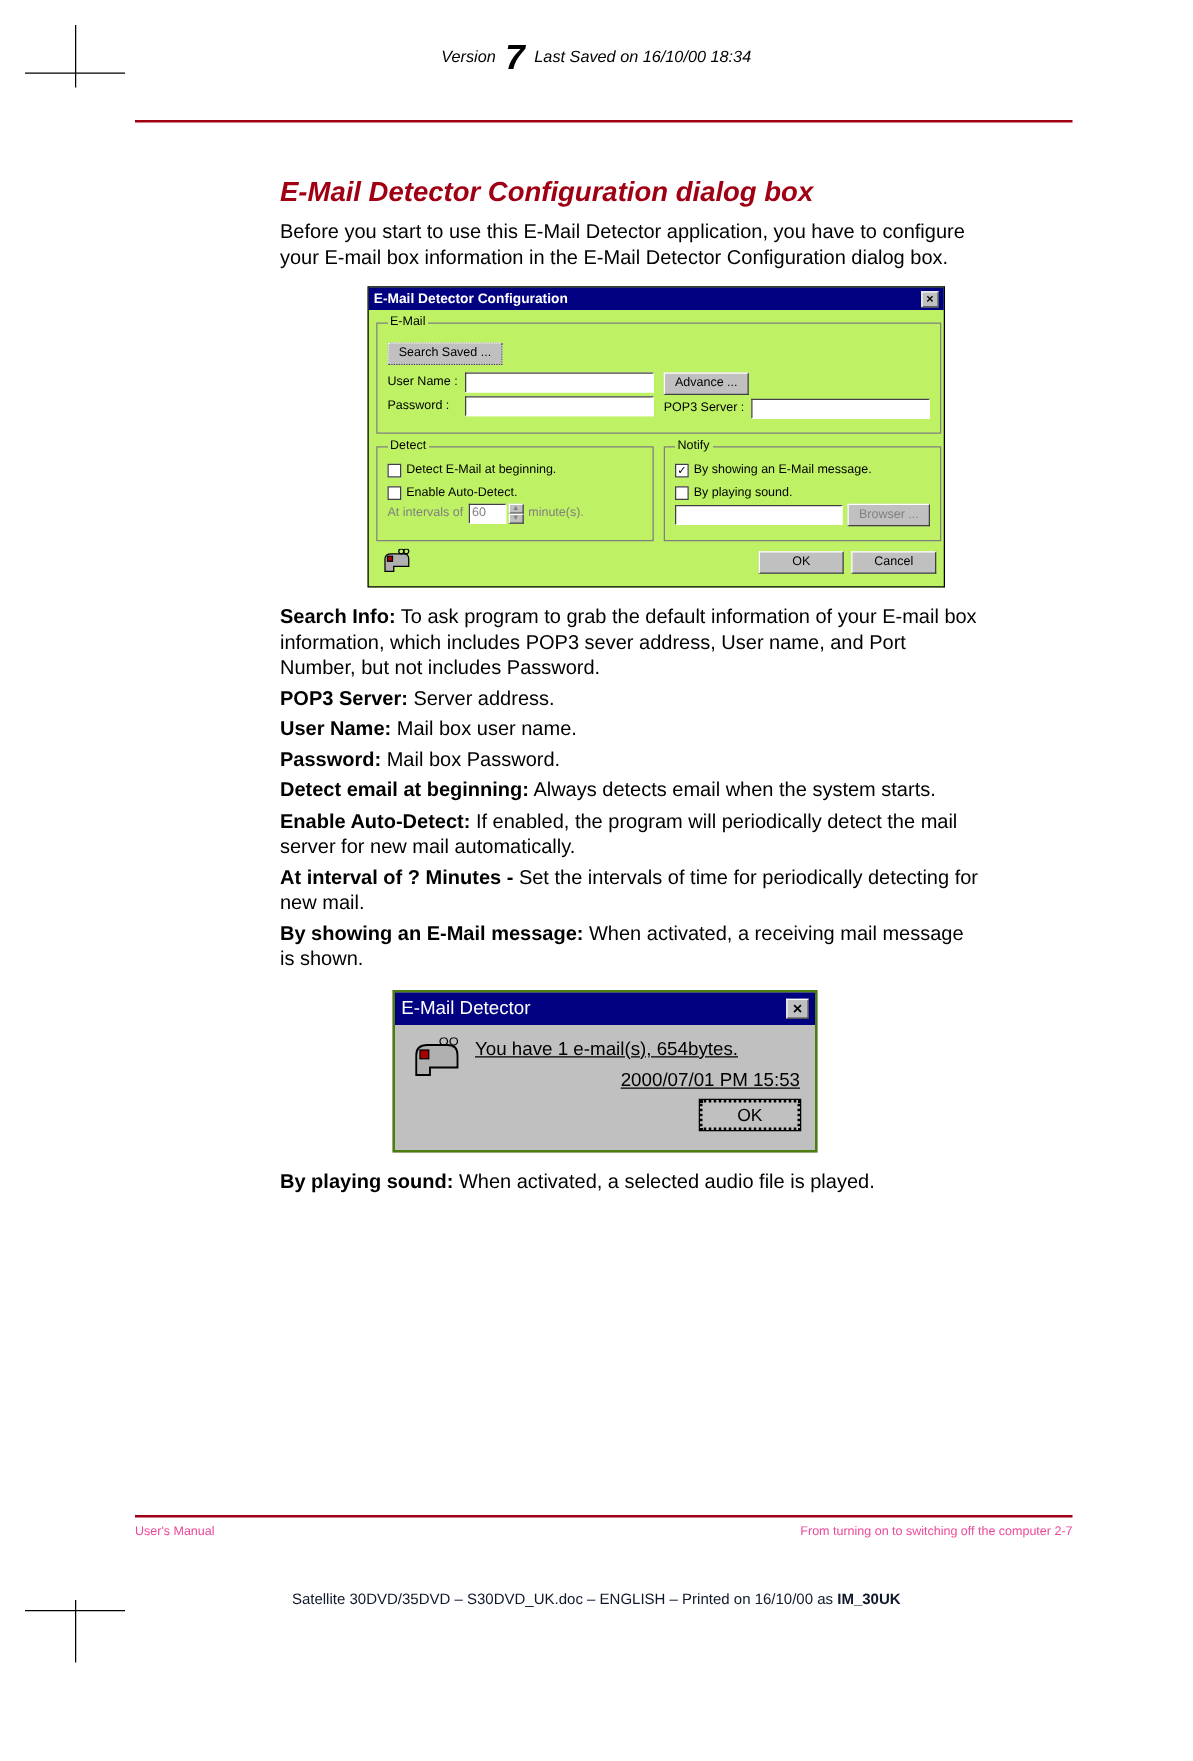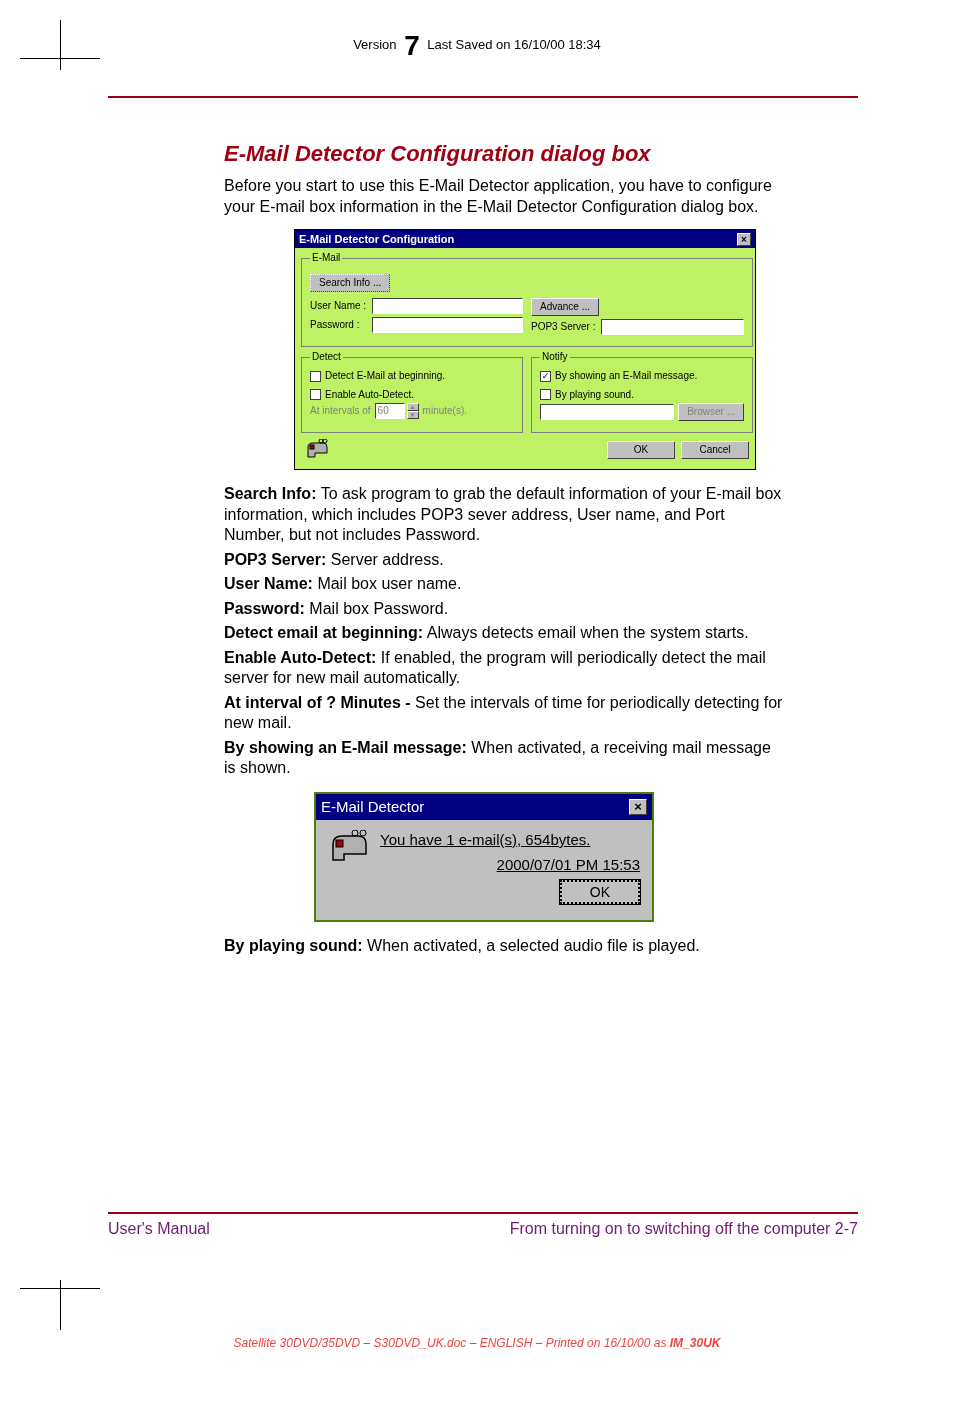--- a/index.html
+++ b/index.html
@@ -12,20 +12,21 @@
     color: #000;
   }
   .page-header {
     position: absolute;
     top: 30px;
     left: 0;
     width: 100%;
     text-align: center;
     font-size: 13px;
     color: #000;
+    font-style: italic;
   }
   .page-header .big7 {
     font-size: 28px;
     font-weight: bold;
     vertical-align: middle;
     padding: 0 4px;
   }
   .crop-top { position:absolute; top:58px; left:20px; width:80px; border-top:1px solid #000;}
   .crop-left { position:absolute; top:20px; left:60px; height:50px; border-left:1px solid #000;}
   .crop-bot { position:absolute; top:1288px; left:20px; width:80px; border-top:1px solid #000;}
@@ -152,25 +153,25 @@
 
   .red-rule-bottom {
     position:absolute;
     top: 1212px;
     left:108px; width:750px;
     border-top: 2px solid #a00014;
   }
   .footer {
     position:absolute; top:1220px; left:108px; width:750px;
     display:flex; justify-content:space-between;
-    color:#701a75; font-size:16px;
+    color:#ec4899; font-size:10px;
   }
   .bottom-note {
-    position:absolute; top:1336px; width:100%; text-align:center;
-    font-size:12px; color:#ef4444;font-style:italic;
+    position:absolute; top:1272px; width:100%; text-align:center;
+    font-size:12px; color:#0f172a;
   }
   .bottom-note .bold { font-weight:bold; }
 </style>
 </head>
 <body>
 
 <div class="crop-top"></div>
 <div class="crop-left"></div>
 <div class="crop-bot"></div>
 <div class="crop-bleft"></div>
@@ -189,21 +190,21 @@
 
   <div class="dlg1">
     <div class="titlebar">
       <span>E-Mail Detector Configuration</span>
       <div class="closebox">×</div>
     </div>
     <div class="dlg-body">
       <fieldset class="win">
         <legend>E-Mail</legend>
         <div class="row">
-          <button class="winbtn" style="border-style:dotted; min-width:80px;">Search Info ...</button>
+          <button class="winbtn" style="border-style:dotted; min-width:80px;">Search Saved ...</button>
         </div>
         <div style="display:flex; gap:8px;">
           <div style="flex:1;">
             <div class="row">
               <span class="lbl">User Name :</span>
               <div class="sunken"></div>
             </div>
             <div class="row">
               <span class="lbl">Password :</span>
               <div class="sunken"></div>

